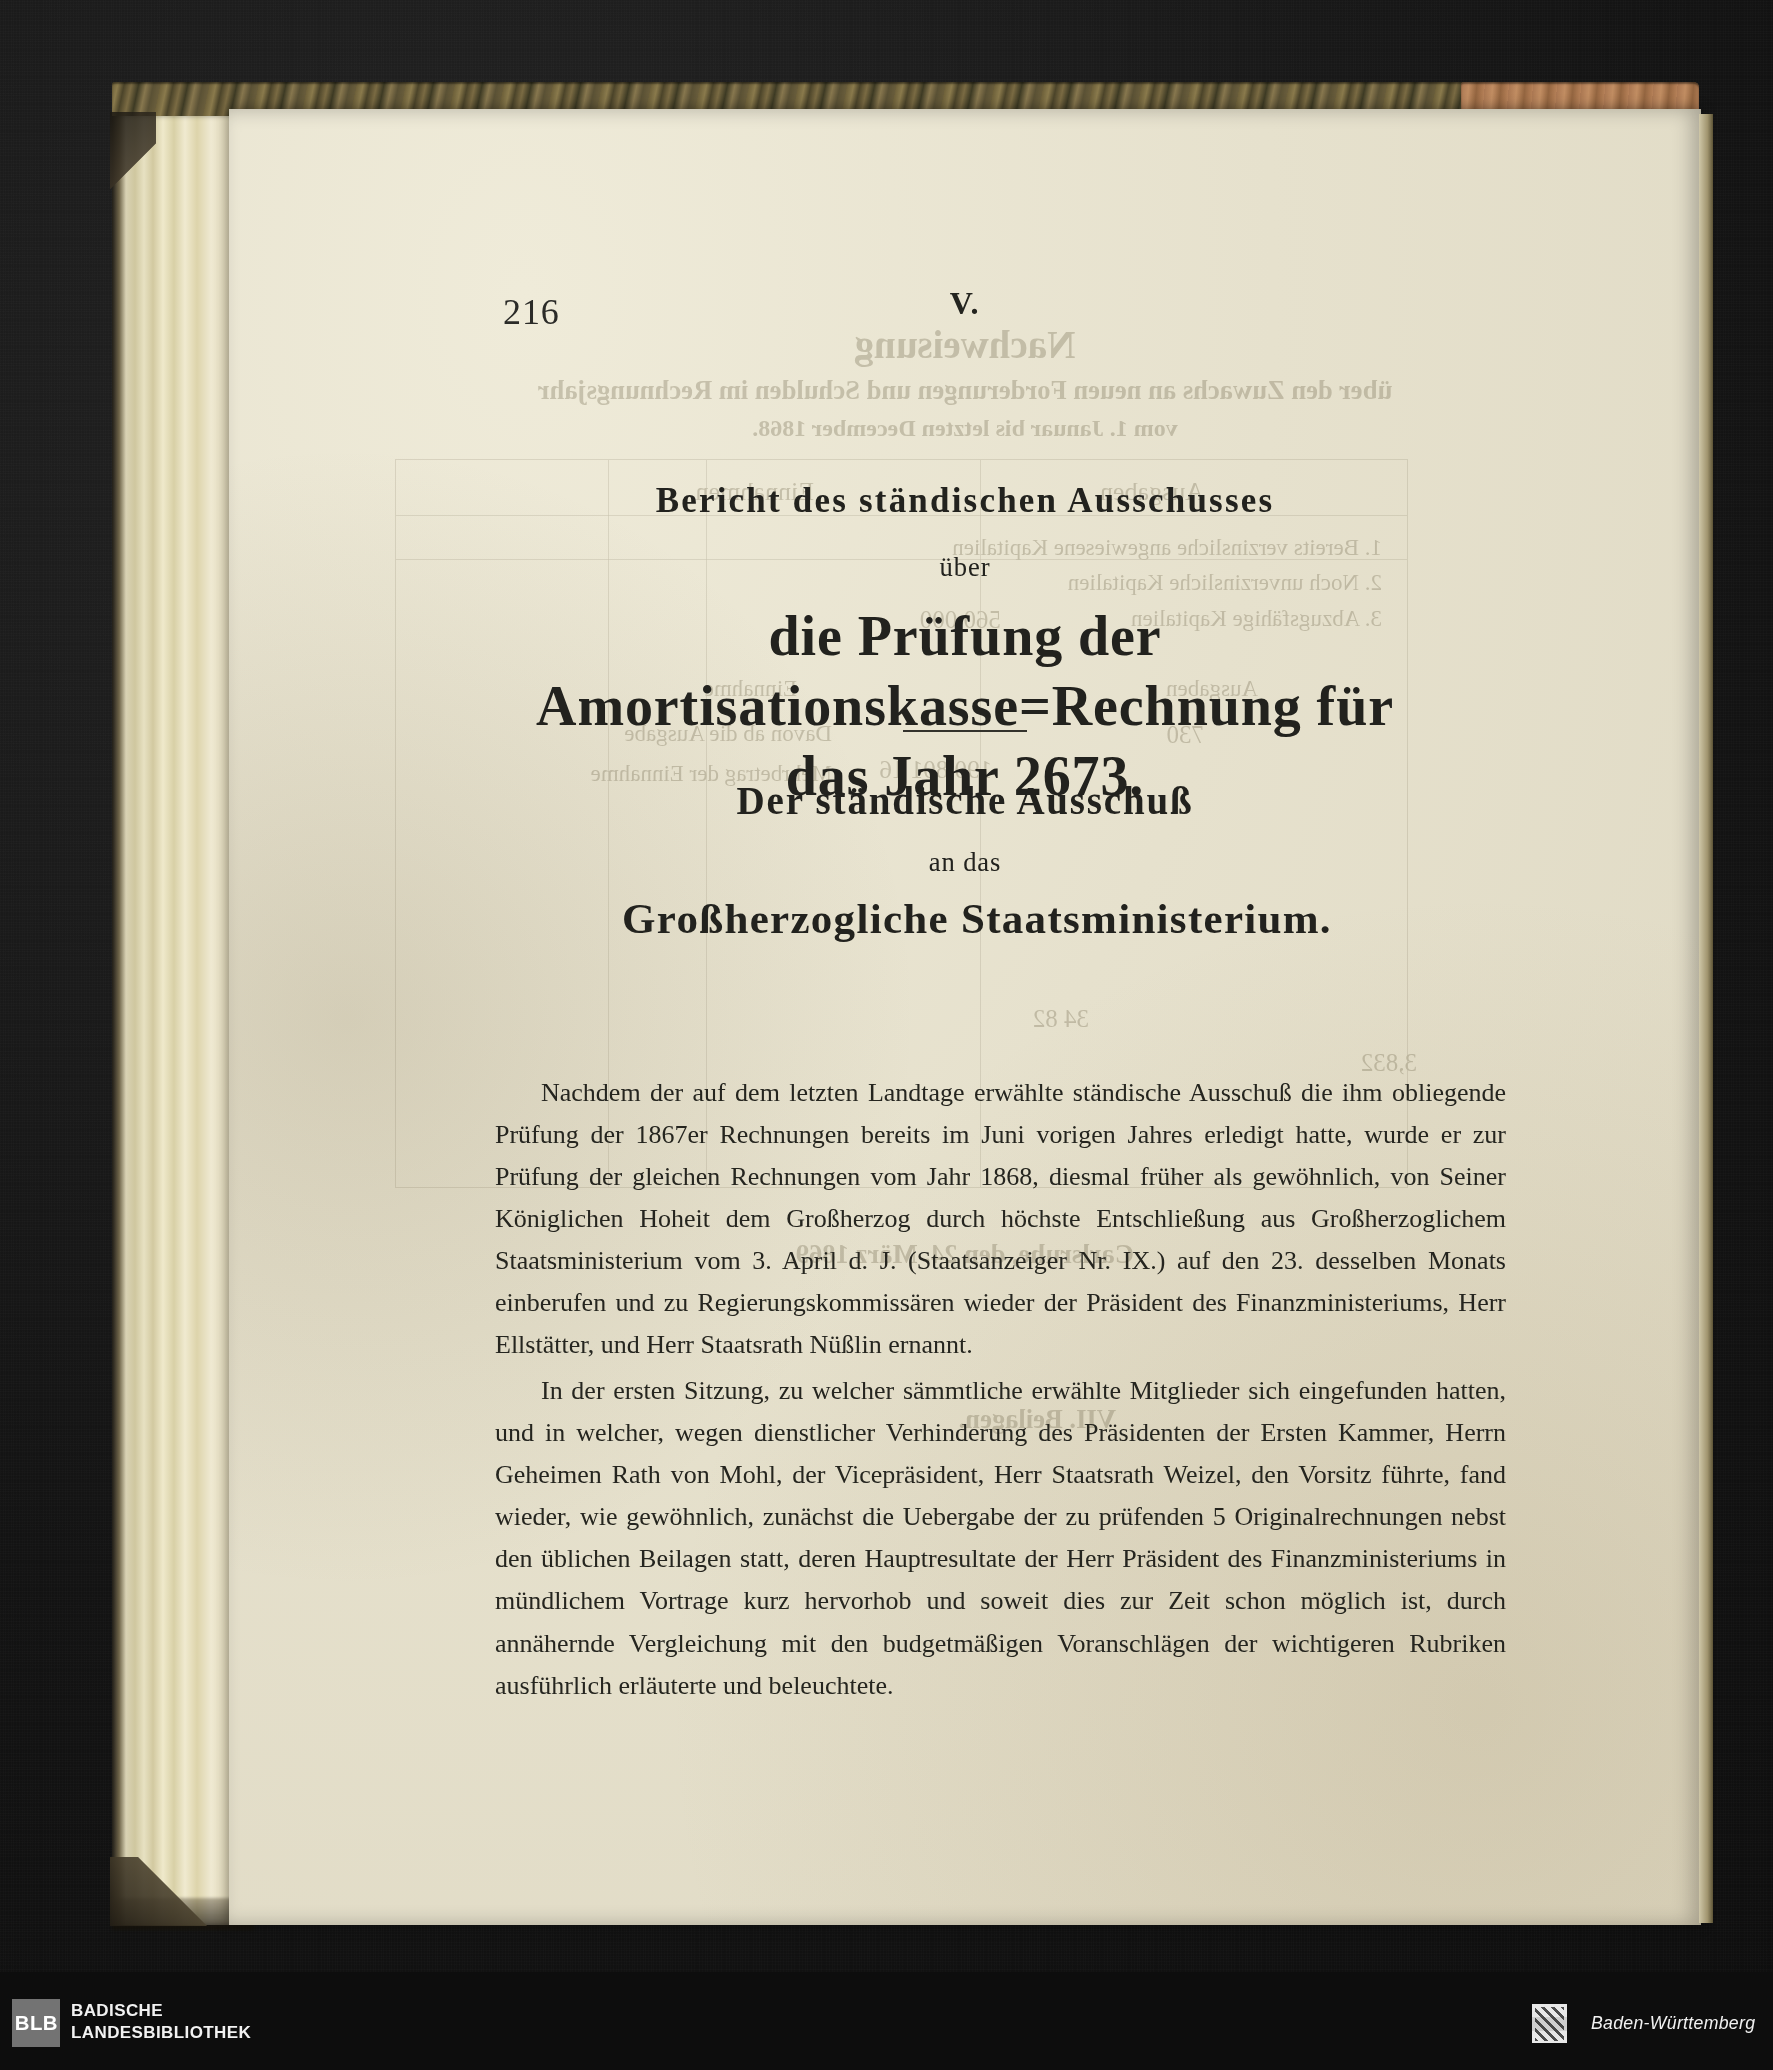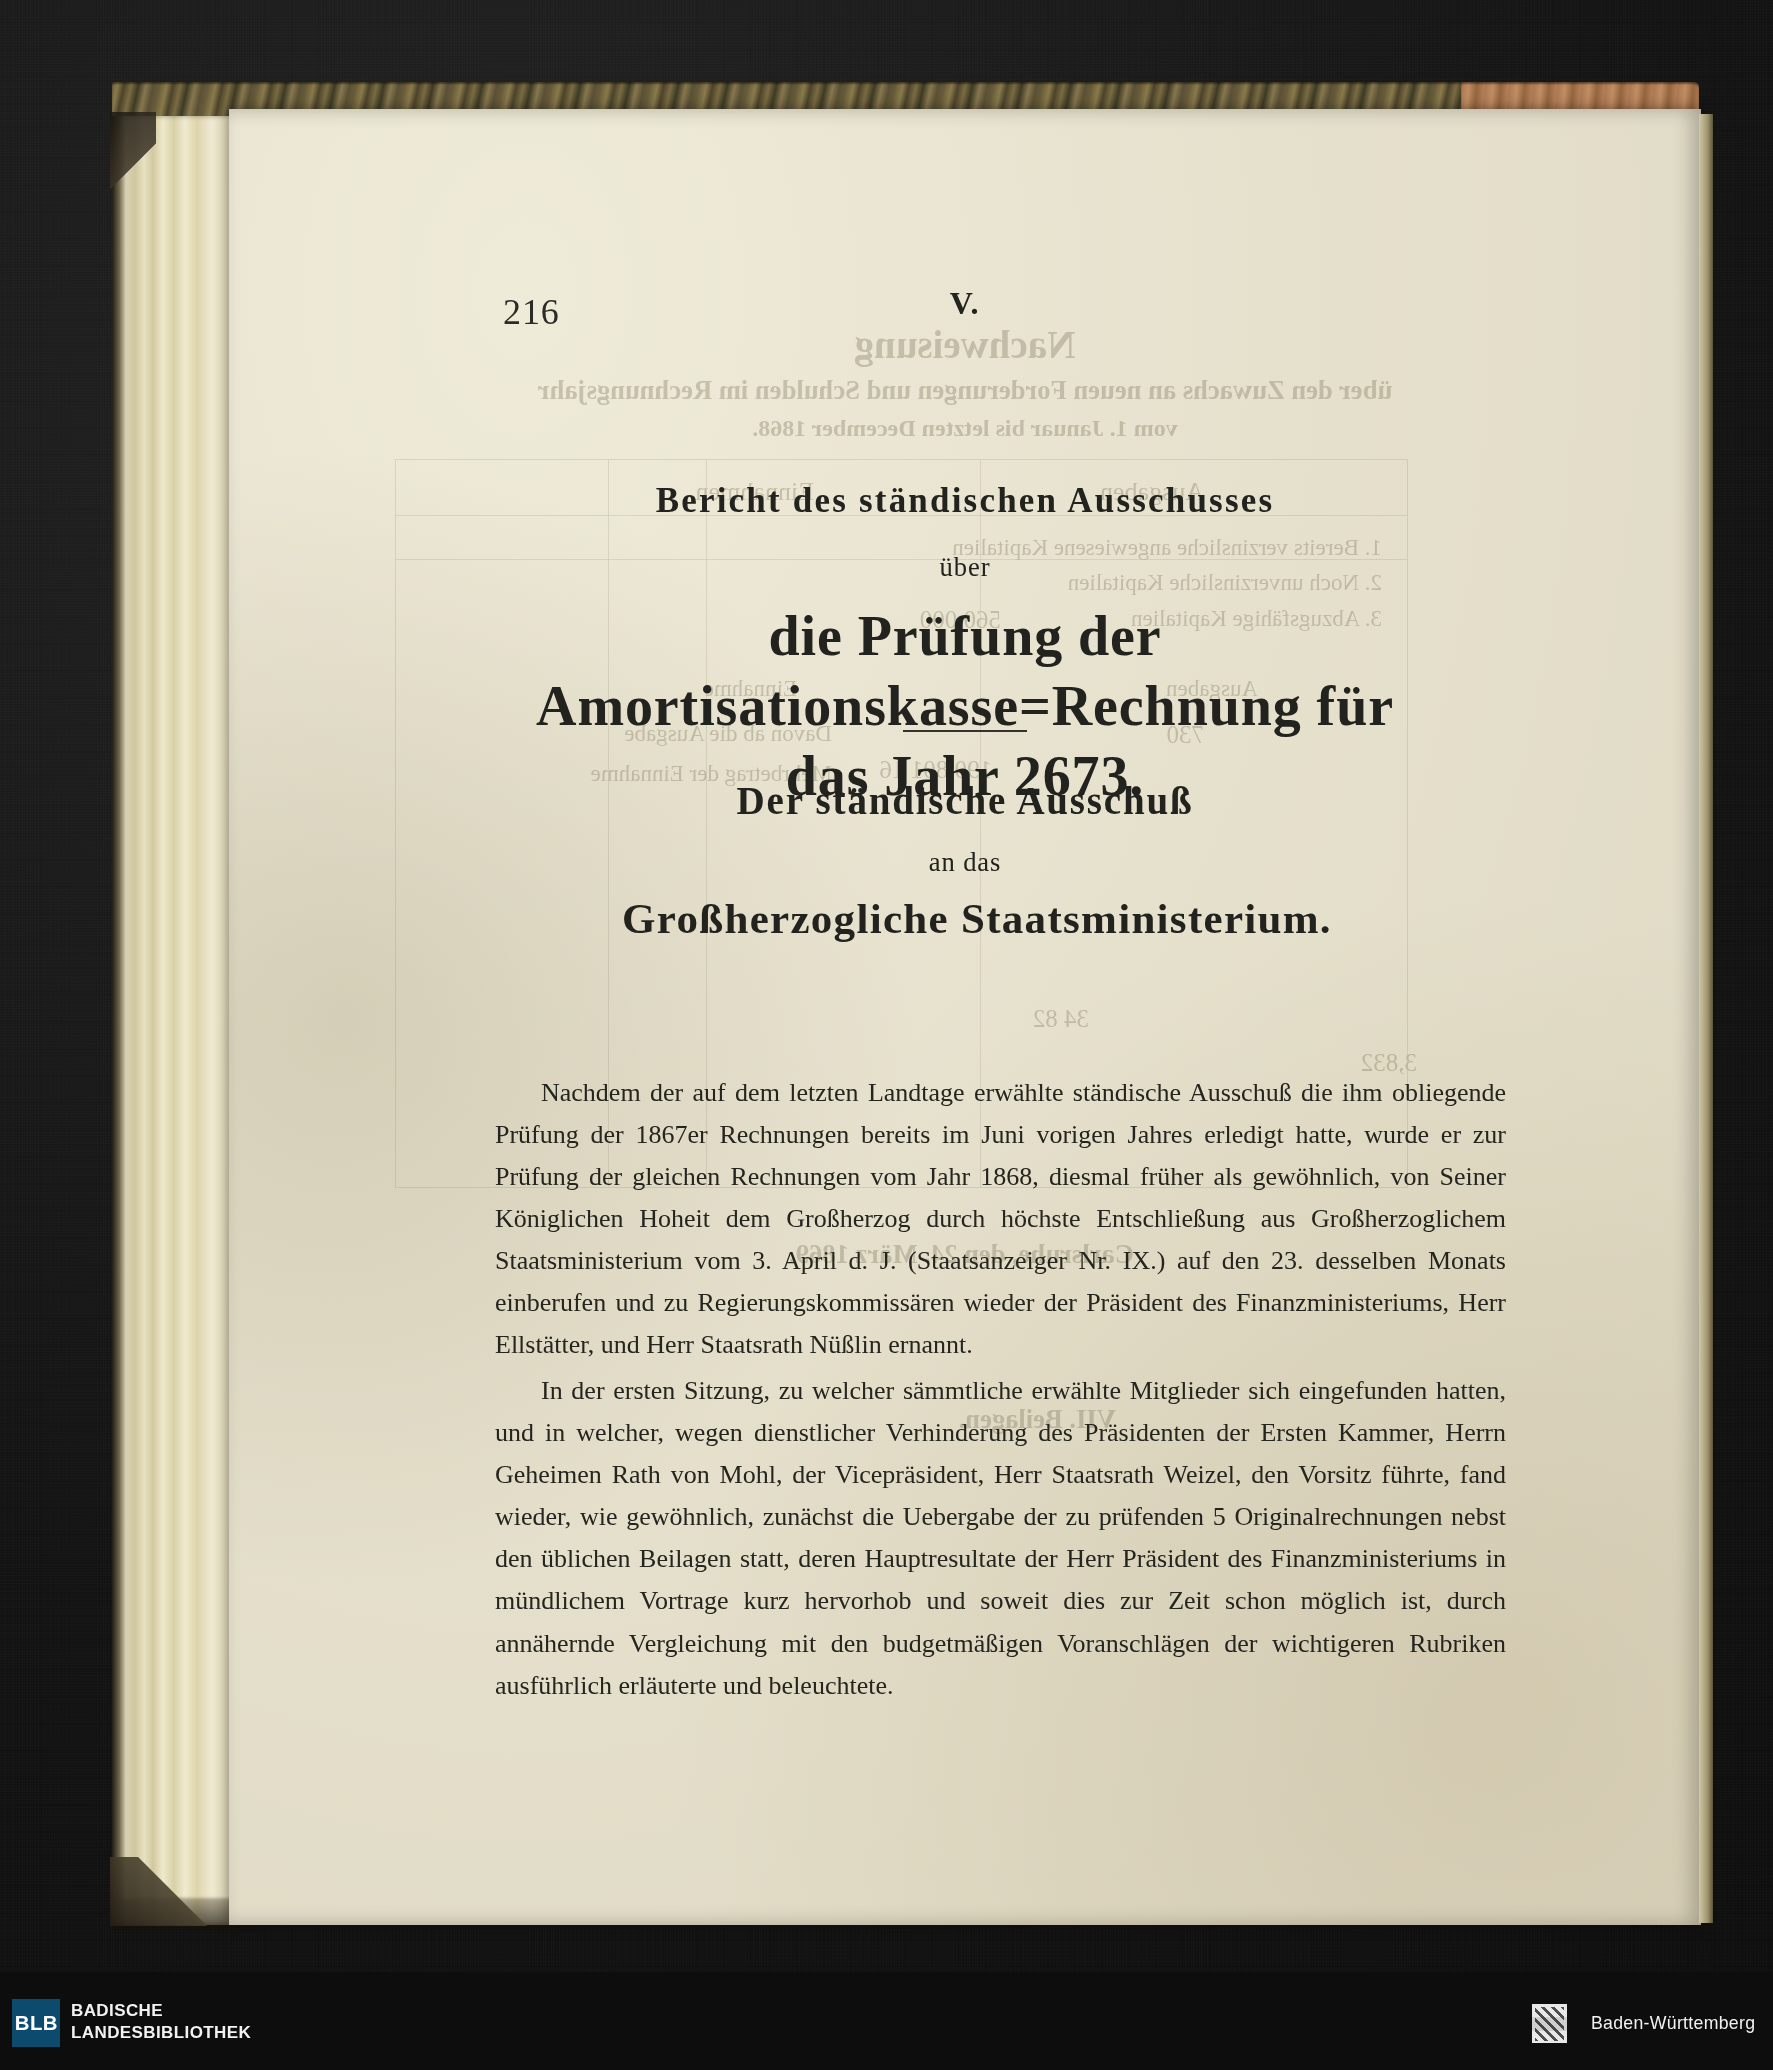--- a/index.html
+++ b/index.html
@@ -248,21 +248,21 @@
     left: 0; right: 0; bottom: 0;
     height: 98px;
     background: #0d0d0d;
   }
   .blb-logo {
     position: absolute;
     left: 12.4px;
     bottom: 23px;
     width: 48px;
     height: 48px;
-    background: #0c4a6e;
+    background: #737373;
     color: #fff;
     font-family: "Liberation Sans", sans-serif;
     font-size: 20.4px;
     font-weight: bold;
     letter-spacing: 0.4px;
     display: flex;
     align-items: center;
     justify-content: center;
   }
   .blb-text {
@@ -276,20 +276,21 @@
     line-height: 1.28;
     letter-spacing: 0.4px;
   }
   .bw-wrap {
     position: absolute;
     right: 17.7px;
     bottom: 26.6px;
     display: flex;
     align-items: center;
     gap: 24px;
+    font-style: italic;
   }
   .bw-crest {
     width: 35px; height: 39px;
     background:
       linear-gradient(180deg,#e8e8e8 0 34%, #cfcfcf 34% 68%, #e8e8e8 68% 100%);
     position: relative;
   }
   .bw-crest::before{
     content:"";
     position:absolute; inset:2.7px;

